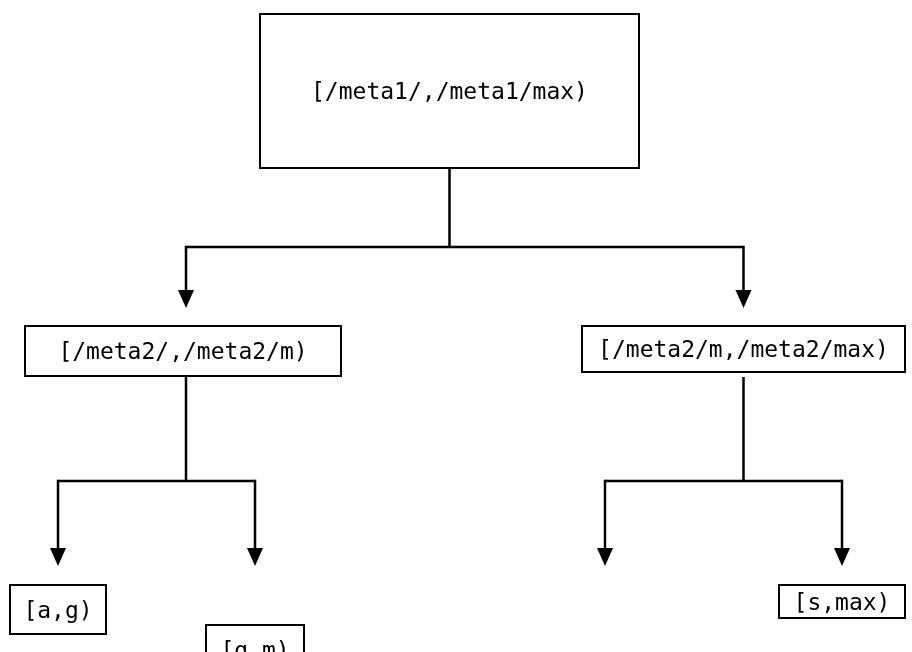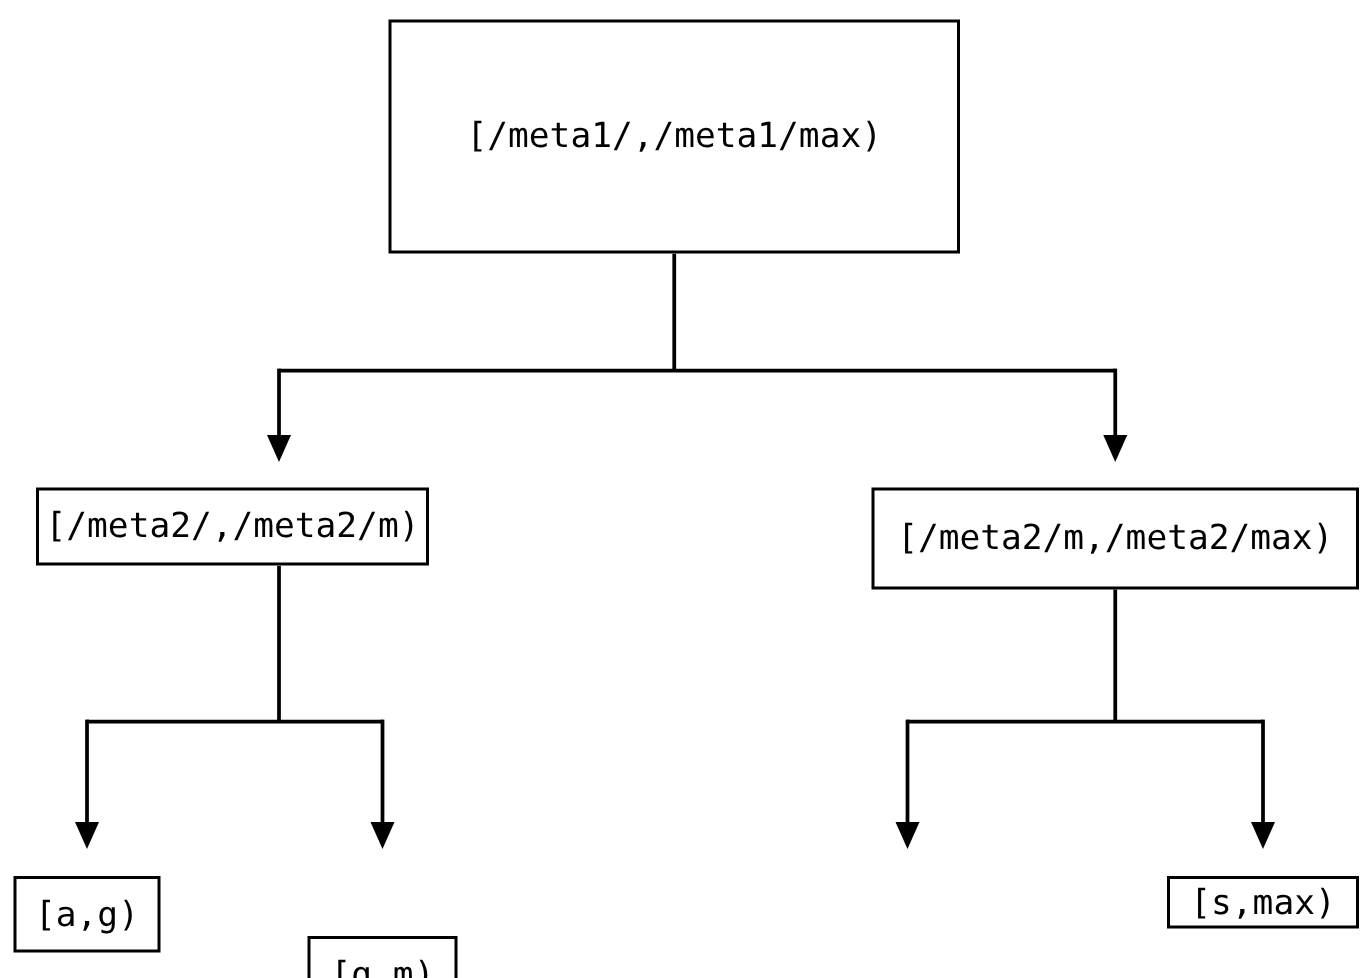--- a/index.html
+++ b/index.html
@@ -30,22 +30,22 @@
     display: flex;
     align-items: center;
     justify-content: center;
     font-size: 23px;
     color: #000000;
     white-space: nowrap;
   }
   
   .node-root      { left: 259px; top: 13px;  width: 381px; height: 156px; justify-content: center; }
   
-  .node-left      { left: 24px;  top: 325px; width: 262px; height: 52px; }
-  .node-right     { left: 581px; top: 325px; width: 325px; height: 68px; }
+  .node-left      { left: 24px;  top: 325px; width: 318px; height: 52px; }
+  .node-right     { left: 581px; top: 325px; width: 325px; height: 48px; }
   
   .node-leaf-ag   { left: 9px;   top: 584px; width: 98px;  height: 51px; }
   .node-leaf-gm   { left: 205px; top: 584px; width: 100px; height: 51px; margin-top: 40px; }
   .node-leaf-ms   { left: 555px; top: 584px; width: 100px; height: 51px; }
   .node-leaf-smax { left: 778px; top: 584px; width: 128px; height: 35px; }
 </style>
 </head>
 <body>
 
 <div class="canvas">

